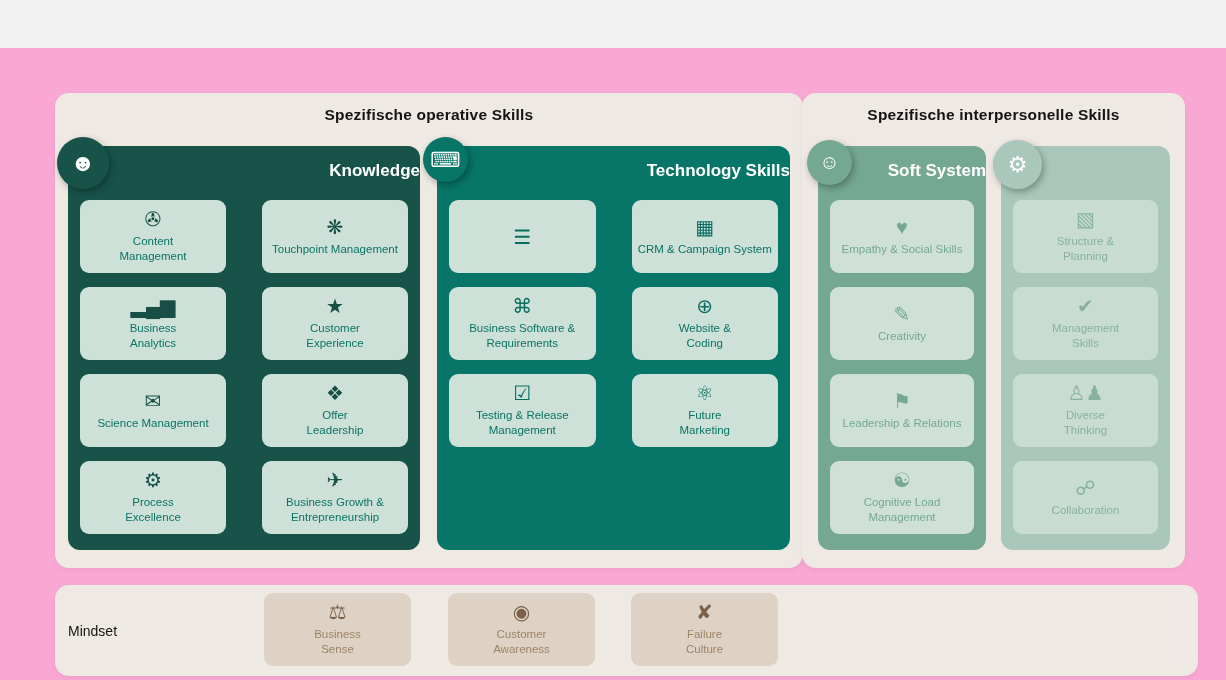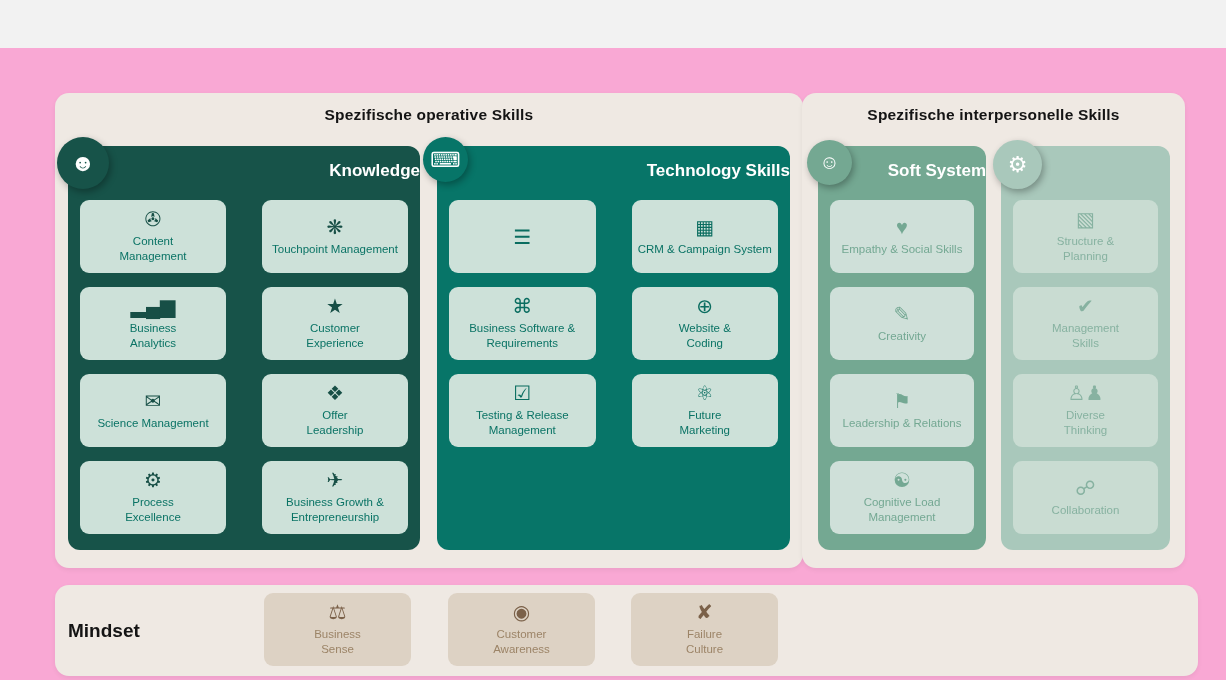--- a/index.html
+++ b/index.html
@@ -42,21 +42,21 @@
   .green-tiles .tile-label { color:#0a7365; }
   #card-knowledge  .tile-icon { color:#174f46; }
   #card-technology .tile-icon { color:#0a6d60; }
 
   #card-soft  .tile { background:#cfe0d9; }
   #card-soft  .tile-icon, #card-soft .tile-label { color:#74a893; }
   #card-basic .tile { background:#c9dcd2; }
   #card-basic .tile-icon, #card-basic .tile-label { color:#87b2a1; }
 
   .mindset-label { position:absolute; left:13px; top:0; bottom:0; display:flex; align-items:center;
-                   font-size:19px; font-weight:bold; color:#141414; }
+                   font-size:14px; font-weight:normal; color:#141414; }
   .mindset-tile { position:absolute; top:8px; width:147px; height:73px; background:#ddd2c4; border-radius:9px;
                   display:flex; flex-direction:column; align-items:center; justify-content:center; gap:5px; }
   #mindset-tile-0 { left:209px; }
   #mindset-tile-1 { left:393px; }
   #mindset-tile-2 { left:576px; }
   .mindset-tile .tile-icon  { color:#7b6149; }
   .mindset-tile .tile-label { color:#9c8467; }
 </style>
 </head>
 <body>

